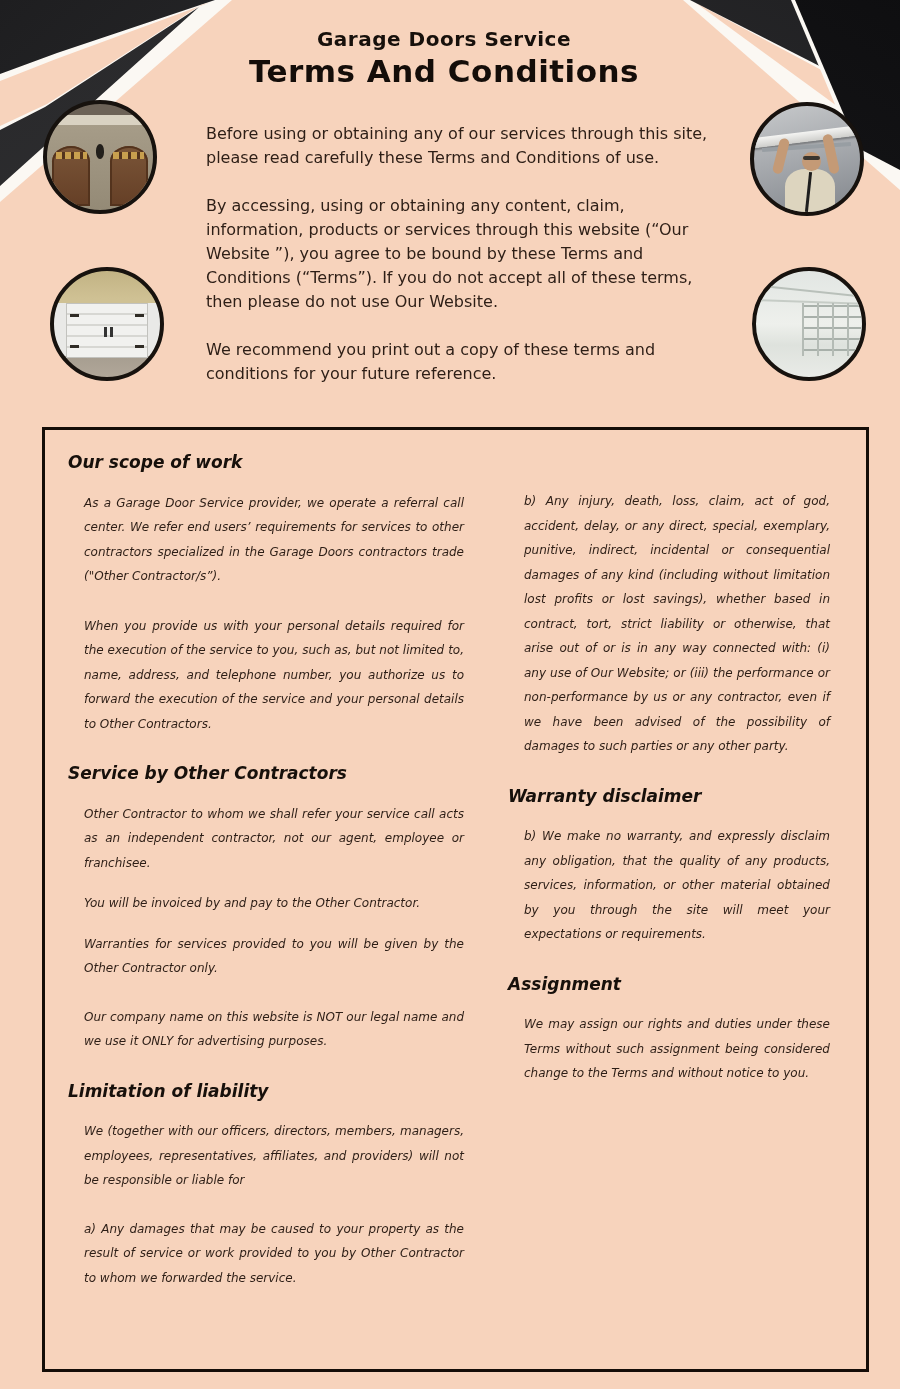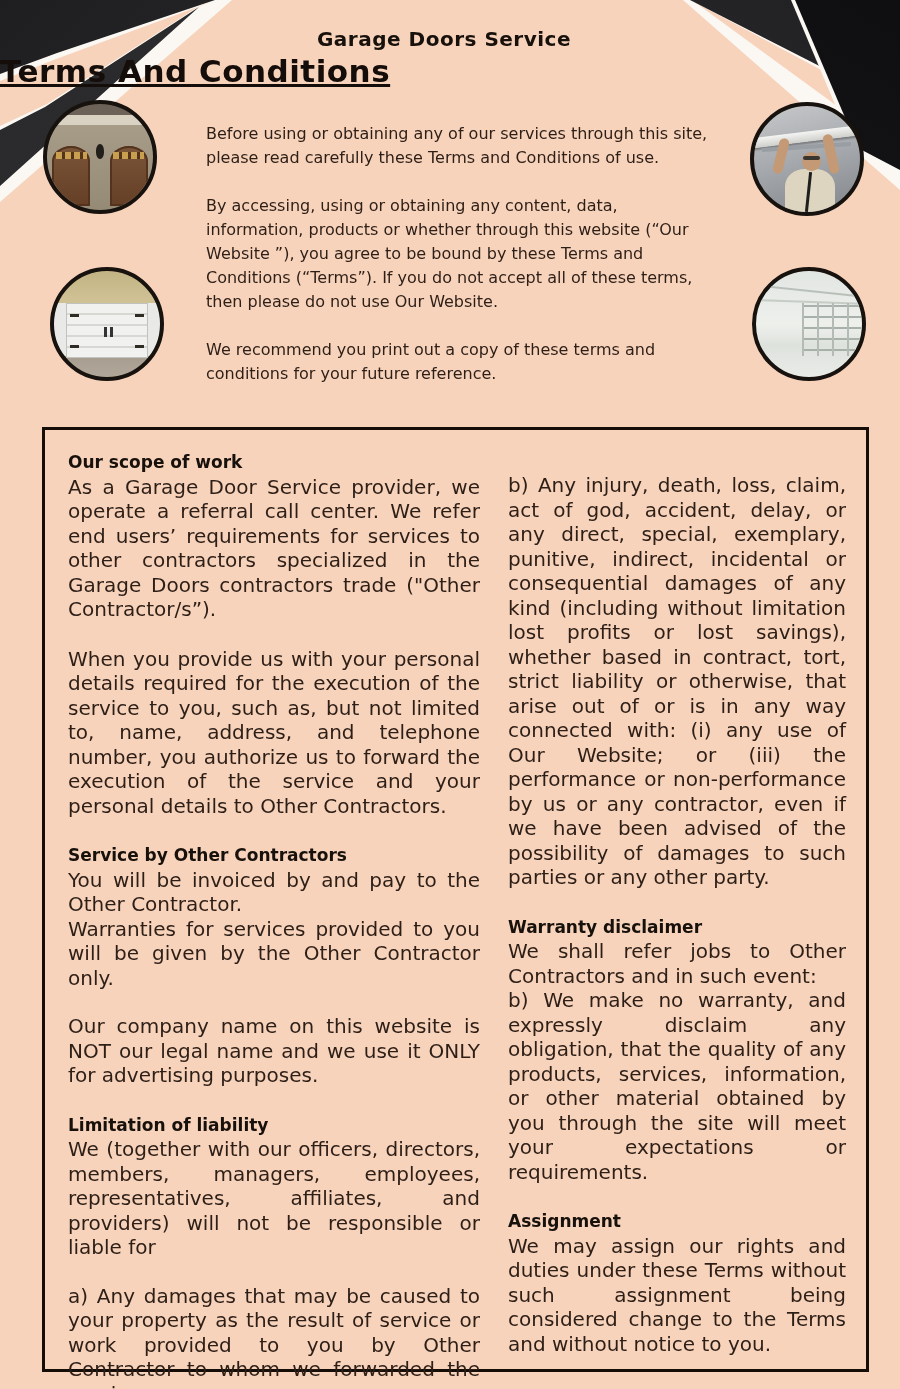--- a/index.html
+++ b/index.html
@@ -25,22 +25,22 @@
   .tr-peach   { background:#f7d3bc; clip-path:polygon(696px 3px,900px 112px,900px 152px); }
   .tr-dark-mn { background:linear-gradient(205deg,#202022 0%,#3f4044 60%,#4b4c50 100%);
                 clip-path:polygon(690px 0,900px 0,900px 107px); }
   .tr-white2  { background:#fbf8f3; clip-path:polygon(791px 0,900px 0,900px 176px,855px 152px); }
   .tr-dark-cn { background:linear-gradient(210deg,#0e0e10 0%,#29292c 70%,#323236 100%);
                 clip-path:polygon(795px 0,900px 0,900px 170px,858px 148px); }
 
   
   .brand { position:absolute; top:27px; left:0; width:888px; text-align:center;
            font-size:20px; font-weight:bold; color:#17100b; letter-spacing:.5px; }
-  .title { position:absolute; top:53px; left:0; width:888px; margin:0;
-           font-size:31px; font-weight:bold; color:#140d09; letter-spacing:.5px;text-decoration:underline; }
+  .title { position:absolute; top:53px; left:0; width:888px; text-align:center; margin:0;
+           font-size:31px; font-weight:bold; color:#140d09; letter-spacing:.5px; }
 
   
   .intro { position:absolute; left:206px; top:122px; width:512px;
            font-size:16px; line-height:24px; }
   .intro p { margin:0 0 24px; }
 
   
   .photo { position:absolute; width:106px; height:106px; border-radius:50%;
            border:4px solid #17120e; overflow:hidden; }
   .photo > div { position:absolute; }
@@ -77,23 +77,23 @@
                background:repeating-linear-gradient(180deg,#a8b0aa 0 2px,transparent 2px 11px); }
   .p4 .posts { right:1%; top:30%; width:56%; height:50%;
                background:repeating-linear-gradient(90deg,#b4bbb5 0 2px,transparent 2px 15px); }
 
   
   .terms-box { position:absolute; left:42px; top:427px; width:827px; height:945px;
                box-sizing:border-box; border:3px solid #150d08;
                padding:20px 20px 0 23px;
                display:grid; grid-template-columns:412px 1fr; column-gap:28px; }
   .col2 { padding-top:23px; }
-  .sec { margin-bottom:25px; }
+  .sec { margin-bottom:25px;font-style:italic; }
   .sec h3 { margin:0; font-size:17px; font-weight:bold; color:#17100b; line-height:24.5px; }
-  .sec p { margin:0; font-size:20px; line-height:24.5px; text-align:justify; }
+  .sec p { margin:16px; font-size:12px; line-height:24.5px; text-align:justify; }
   .sec p.gap { margin-top:24px; }
 </style>
 </head>
 <body>
 
 <div class="page">
 
   <div class="decor">
     <div class="tl-white"></div>
     <div class="tl-dark-up"></div>
@@ -106,21 +106,21 @@
     <div class="tr-dark-mn"></div>
     <div class="tr-white2"></div>
     <div class="tr-dark-cn"></div>
   </div>
 
   <div class="brand">Garage Doors Service</div>
   <h1 class="title">Terms And Conditions</h1>
 
   <div class="intro">
     <p>Before using or obtaining any of our services through this site, please read carefully these Terms and Conditions of use.</p>
-    <p>By accessing, using or obtaining any content, data, information, products or whether through this website (“Our Website ”), you agree to be bound by these Terms and Conditions (“Terms”). If you do not accept all of these terms, then please do not use Our Website.</p>
+    <p>By accessing, using or obtaining any content, claim, information, products or services through this website (“Our Website ”), you agree to be bound by these Terms and Conditions (“Terms”). If you do not accept all of these terms, then please do not use Our Website.</p>
     <p>We recommend you print out a copy of these terms and conditions for your future reference.</p>
   </div>
 
   <div class="photo p1">
     <div class="door l"></div>
     <div class="door r"></div>
     <div class="lamp"></div>
   </div>
   <div class="photo p2">
     <div class="panel"></div>
@@ -149,37 +149,37 @@
     <div class="col col1">
       <div class="sec">
         <h3>Our scope of work</h3>
         <p>As a Garage Door Service provider, we operate a referral call center. We refer end users’ requirements for services to other contractors specialized in the Garage Doors contractors trade ("Other Contractor/s”).</p>
       </div>
       <div class="sec">
         <p>When you provide us with your personal details required for the execution of the service to you, such as, but not limited to, name, address, and telephone number, you authorize us to forward the execution of the service and your personal details to Other Contractors.</p>
       </div>
       <div class="sec">
         <h3>Service by Other Contractors</h3>
+        <p>Other Contractor to whom we shall refer your service call acts as an independent contractor, not our agent, employee or franchisee.</p>
         <p>You will be invoiced by and pay to the Other Contractor.</p>
         <p>Warranties for services provided to you will be given by the Other Contractor only.</p>
         <p class="gap">Our company name on this website is NOT our legal name and we use it ONLY for advertising purposes.</p>
       </div>
       <div class="sec">
         <h3>Limitation of liability</h3>
         <p>We (together with our officers, directors, members, managers, employees, representatives, affiliates, and providers) will not be responsible or liable for</p>
         <p class="gap">a) Any damages that may be caused to your property as the result of service or work provided to you by Other Contractor to whom we forwarded the service.</p>
       </div>
     </div>
     <div class="col col2">
       <div class="sec">
         <p>b) Any injury, death, loss, claim, act of god, accident, delay, or any direct, special, exemplary, punitive, indirect, incidental or consequential damages of any kind (including without limitation lost profits or lost savings), whether based in contract, tort, strict liability or otherwise, that arise out of or is in any way connected with: (i) any use of Our Website; or (iii) the performance or non-performance by us or any contractor, even if we have been advised of the possibility of damages to such parties or any other party.</p>
       </div>
       <div class="sec">
         <h3>Warranty disclaimer</h3>
-        <p>We shall refer jobs to Other Contractors and in such event:</p>
         <p>b) We make no warranty, and expressly disclaim any obligation, that the quality of any products, services, information, or other material obtained by you through the site will meet your expectations or requirements.</p>
       </div>
       <div class="sec">
         <h3>Assignment</h3>
         <p>We may assign our rights and duties under these Terms without such assignment being considered change to the Terms and without notice to you.</p>
       </div>
     </div>
   </div>
 
 </div>

